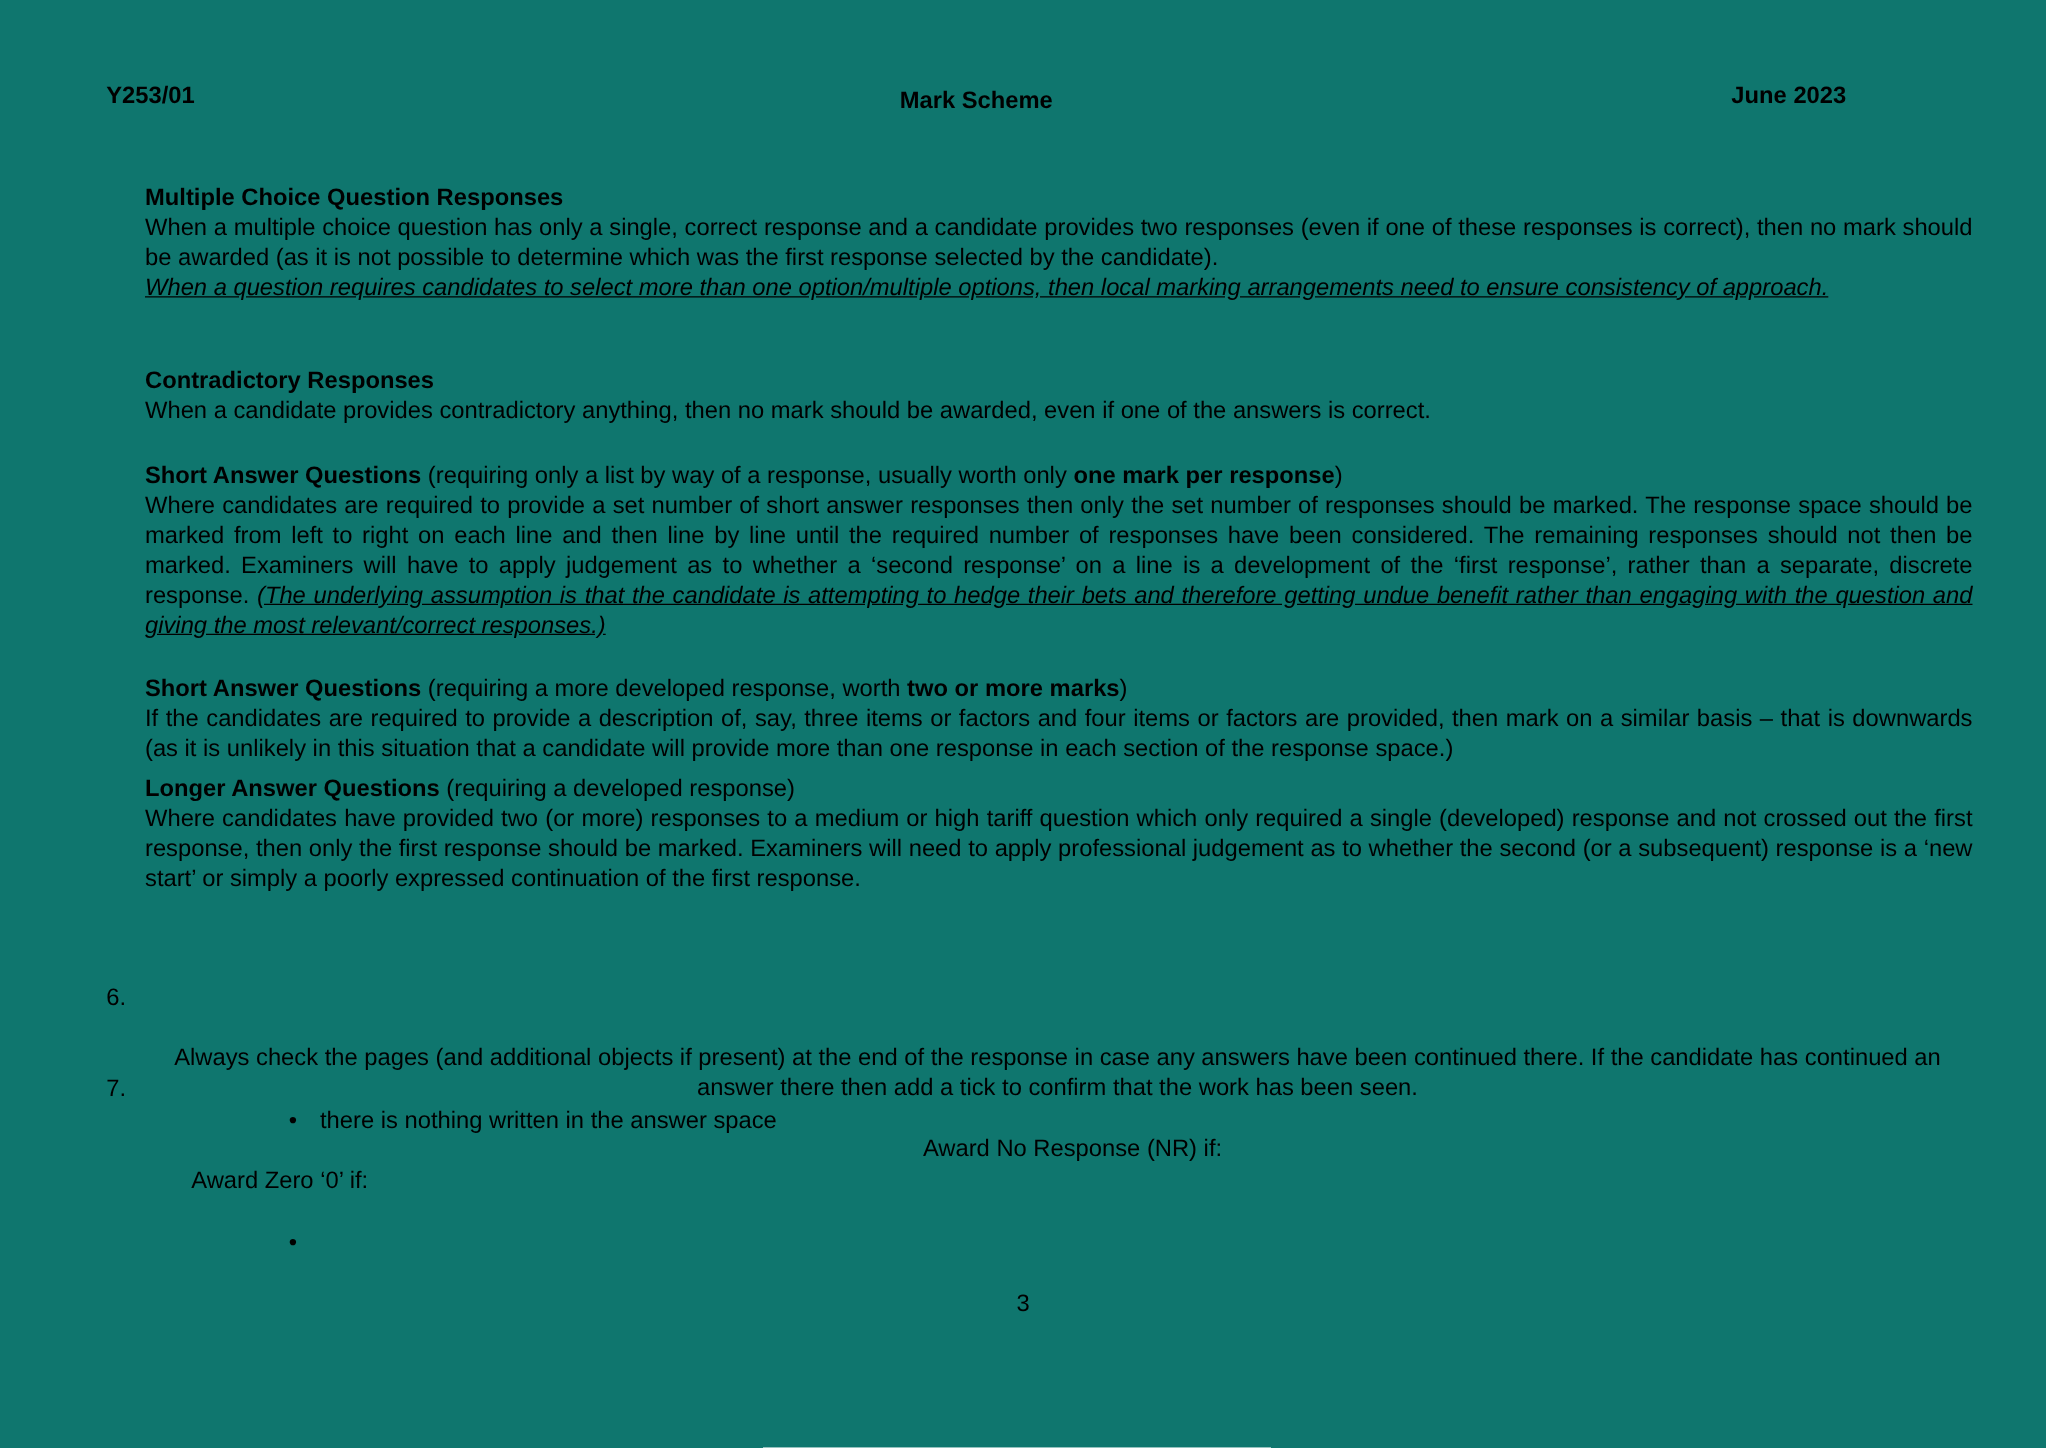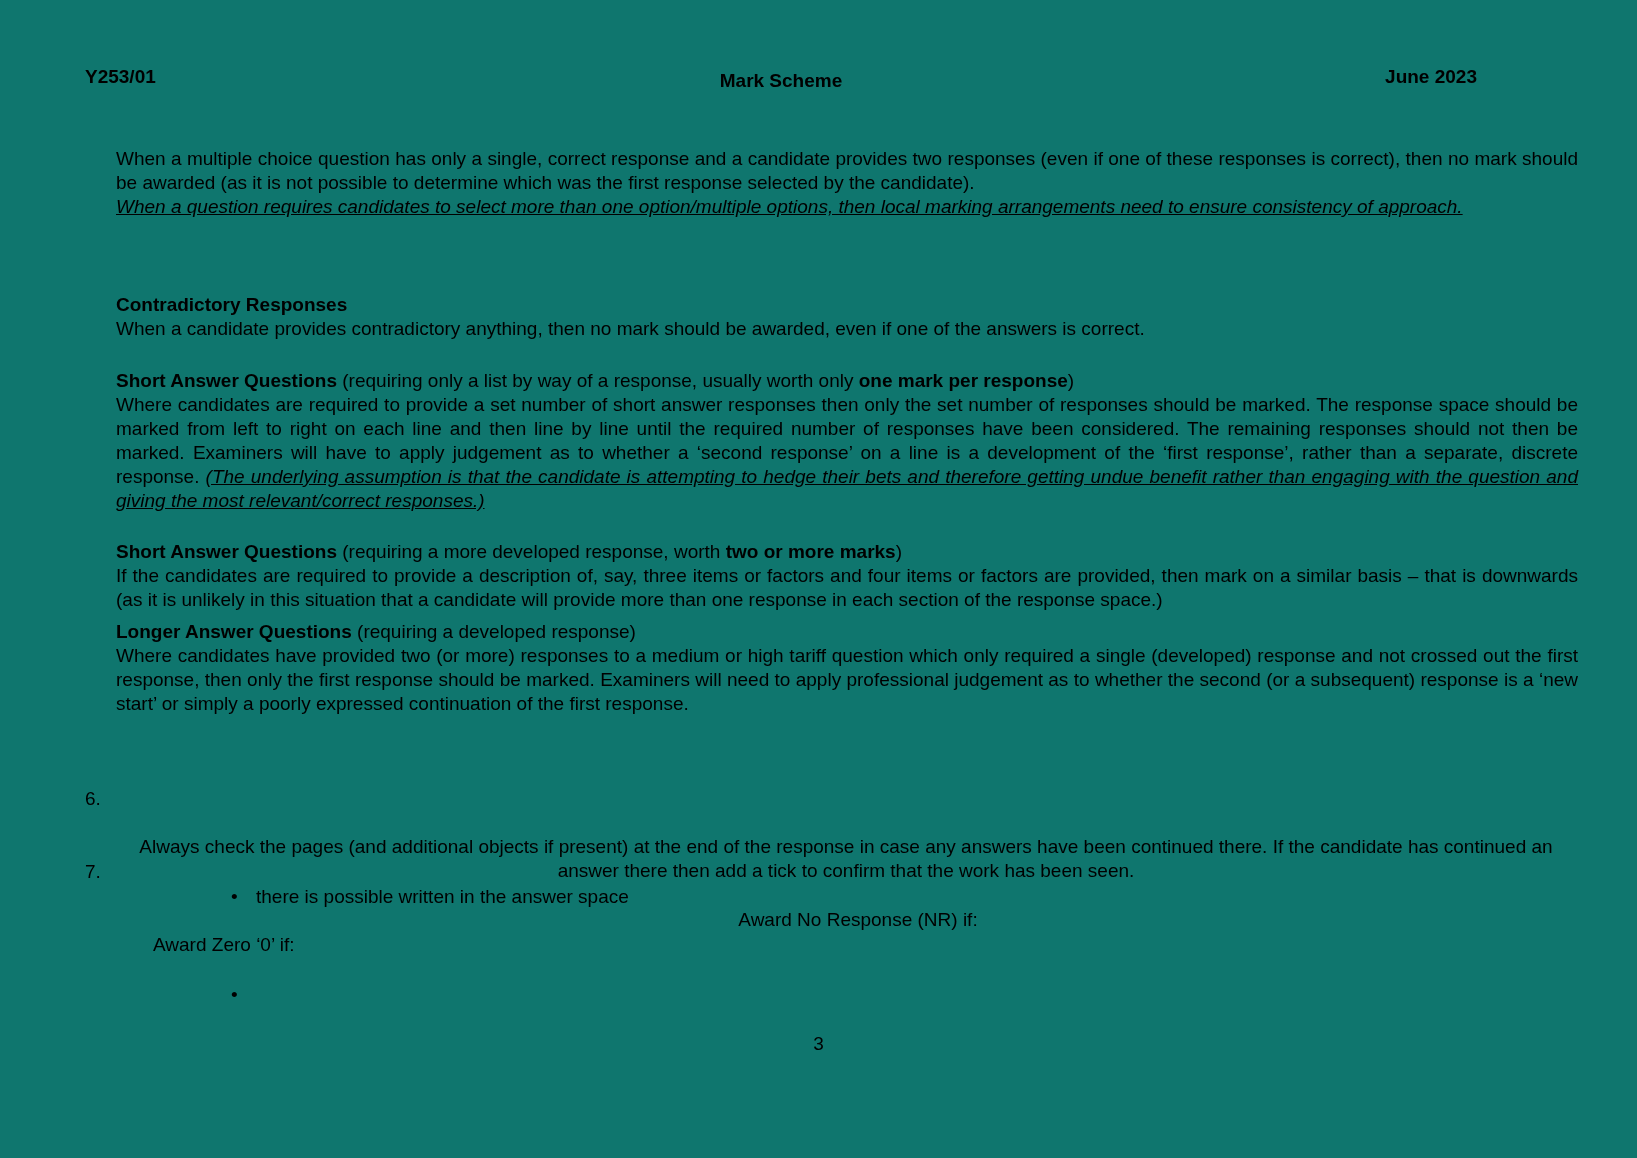--- a/index.html
+++ b/index.html
@@ -46,20 +46,23 @@
 
 <div class="page">
 
   <div class="hdr">
     <span class="hdr-left">Y253/01</span>
     <span class="hdr-center">Mark Scheme</span>
     <span class="hdr-right">June 2023</span>
   </div>
 
   <div class="sec" style="top:147px">
+    <div class="hd">
+      <span class="b">Multiple Choice Question Responses</span>
+    </div>
     <p>
       <span>When a multiple choice question has only a single, correct response and a candidate provides two responses (even if one of these responses is correct), then no mark should be awarded (as it is not possible to determine which was the first response selected by the candidate).</span>
     </p>
     <p>
       <span class="i">When a question requires candidates to select more than one option/multiple options, then local marking arrangements need to ensure consistency of approach.</span>
     </p>
   </div>
 
   <div class="sec" style="top:293px">
     <div class="hd">
@@ -102,21 +105,21 @@
     <div class="txt">Always check the pages (and additional objects if present) at the end of the response in case any answers have been continued there. If the candidate has continued an answer there then add a tick to confirm that the work has been seen.</div>
   </div>
 
   <div class="item wide-num" style="top:860px">
     <span class="num">7.</span>
     <div class="txt">Award No Response (NR) if:</div>
   </div>
 
   <div class="bullet" style="top:885px">
     <span class="dot">•</span>
-    <div class="btxt">there is possible written in the answer space</div>
+    <div class="btxt">there is nothing written in the answer space</div>
   </div>
 
   <div class="sub-label" style="top:933px">Award Zero ‘0’ if:</div>
 
   <div class="bullet" style="top:983px">
     <span class="dot">•</span>
   </div>
 
   <div class="footer">3</div>
 

